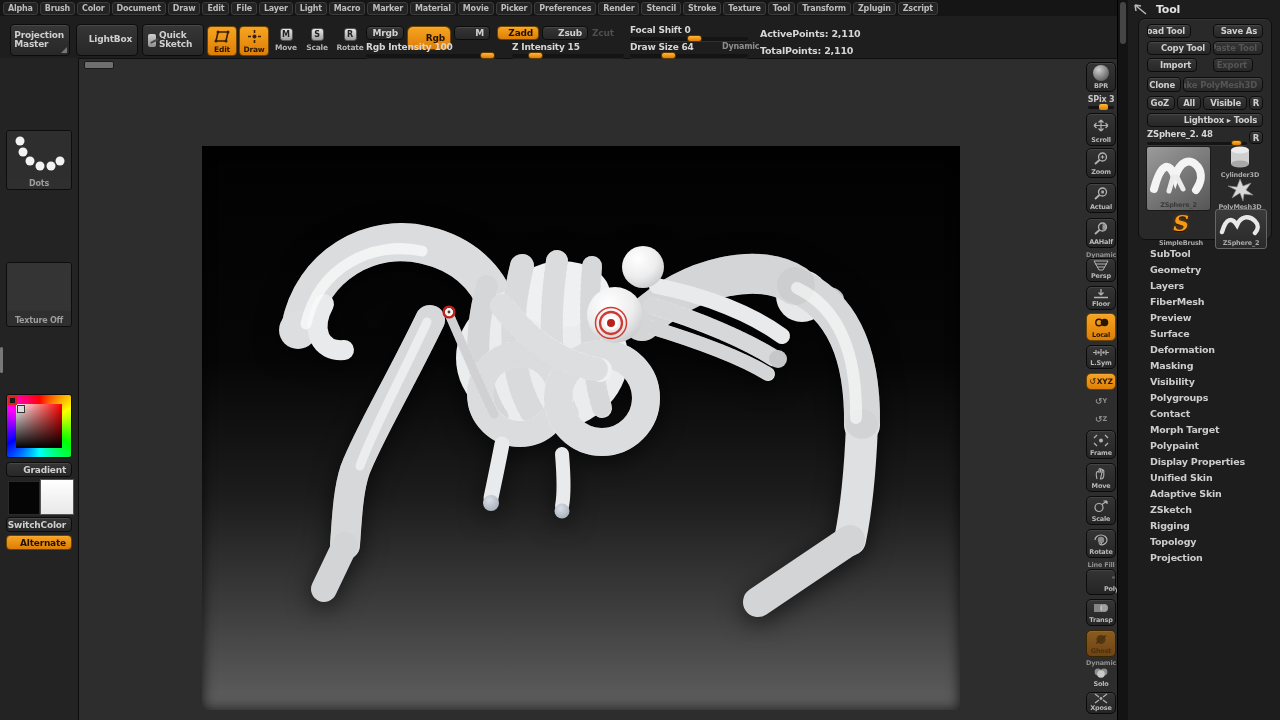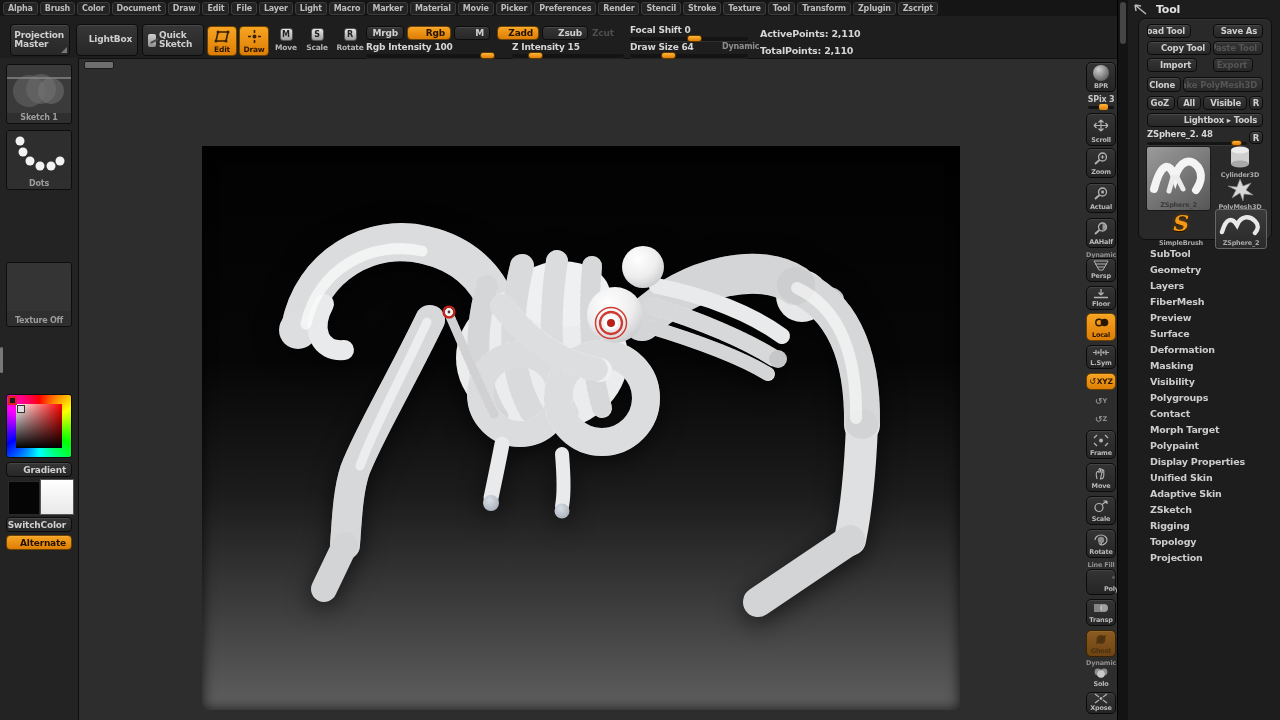--- a/index.html
+++ b/index.html
@@ -145,21 +145,21 @@
     <div class="abs tool-mode" style="left:336px;top:11px;">
       <span class="glyph" style="display:flex;align-items:center;justify-content:center;">
           <span class="badge">R</span>
         </span>
       <span class="cap">Rotate</span>
     </div>
 
     <div class="abs btn" style="left:366px;top:10px;width:38px;height:14px;">
         <span>Mrgb</span>
       </div>
-    <div class="abs btn on" style="left:407px;top:10px;width:44px;height:14px;">
+    <div class="abs btn on" style="left:407px;top:10px;width:44px;height:24px;border-radius:6px;">
         <span>Rgb</span>
       </div>
     <div class="abs btn" style="left:454px;top:10px;width:36px;height:14px;">
         <span>M</span>
       </div>
     <div class="abs btn on" style="left:497px;top:10px;width:42px;height:14px;">
         <span>Zadd</span>
       </div>
     <div class="abs btn" style="left:542px;top:10px;width:46px;height:14px;">
         <span>Zsub</span>
@@ -194,30 +194,20 @@
     <div class="abs txt" style="left:722px;top:26px;font-size:8px;color:#8d8d8d;"><span>Dynamic</span></div>
 
     <div class="abs txt" style="left:760px;top:12px;font-size:9.5px;">ActivePoints: 2,110</div>
     <div class="abs txt" style="left:760px;top:29px;font-size:9.5px;">TotalPoints: 2,110</div>
   </div>
 
   <div class="abs" style="left:84px;top:61px;width:28px;height:6px;background:#6e6e6e;border:1px solid #1a1a1a;border-radius:2px;"></div>
 
   <div id="lefttray" class="abs">
 
-    <div class="tray-thumb" style="top:6px;height:60px;">
-      <svg width="64" height="48" viewBox="0 0 64 48">
-        <rect width="64" height="48" fill="#3a3a3a"></rect>
-        <circle cx="22" cy="26" r="16" fill="#5a5a5a" opacity=".8"></circle>
-        <circle cx="34" cy="24" r="15" fill="#6a6a6a" opacity=".6"></circle>
-        <circle cx="44" cy="26" r="13" fill="#777" opacity=".5"></circle>
-        <rect y="12" width="64" height="2" fill="#8a8a8a" opacity=".7"></rect>
-      </svg>
-      <div class="tray-label">Sketch 1</div>
-    </div>
 
     <div class="tray-thumb" style="top:72px;height:60px;">
       <svg width="64" height="48" viewBox="0 0 64 48">
         <rect width="64" height="48" fill="#2e2e2e"></rect>
         <circle cx="13" cy="10" r="4.5" fill="#f2f2f2"></circle>
           <circle cx="16" cy="21" r="4.5" fill="#f2f2f2"></circle>
         <circle cx="23" cy="30" r="4.5" fill="#f2f2f2"></circle>
           <circle cx="33" cy="35" r="4.5" fill="#f2f2f2"></circle>
         <circle cx="44" cy="35" r="4.5" fill="#f2f2f2"></circle>
           <circle cx="53" cy="30" r="4.5" fill="#f2f2f2"></circle>

